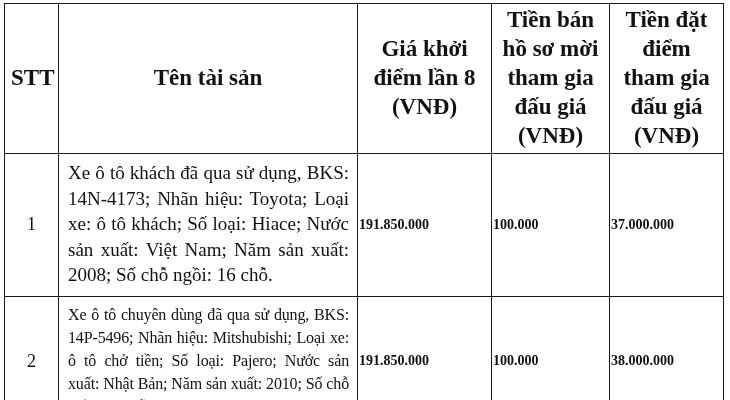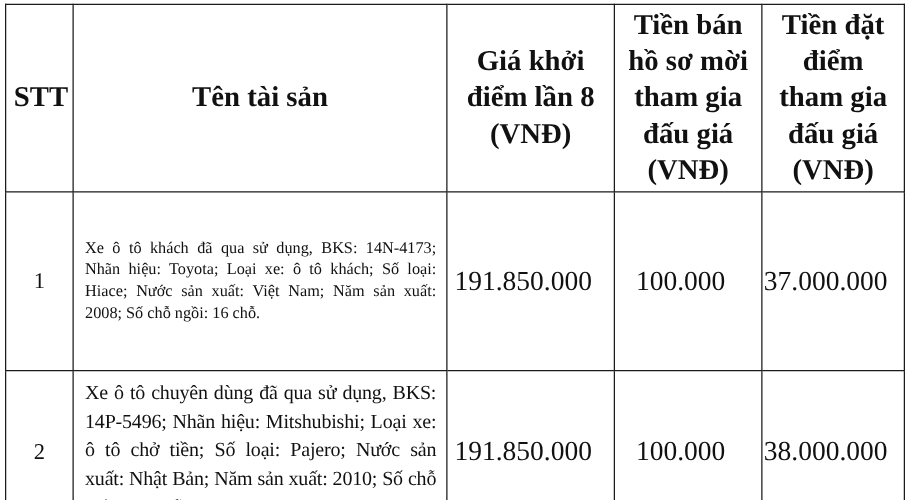--- a/index.html
+++ b/index.html
@@ -47,33 +47,34 @@
   
   tr.r1 { height: 143px; }
   tr.r2 { height: 130px; }
   td.stt {
     text-align: center;
     font-size: 18px;
   }
   td.name {
     text-align: justify;
     text-justify: inter-word;
-    font-size: 13px;
+    font-size: 19px;
     line-height: 1.34;
     padding: 4px 8px 6px 9px;
   }
   tr.r2 td.name {
     font-size: 16px;
     letter-spacing: -0.15px;
     line-height: 1.44;
   }
   td.num {
-    text-align: center;
-    font-size: 22px;
+    text-align: left;
+    font-size: 14px;
     padding-right: 13px;
+    font-weight: bold;
   }
 </style>
 </head>
 <body>
 
 <div class="page">
   <table class="auction">
     <colgroup>
       <col class="c-stt">
       <col class="c-name">

